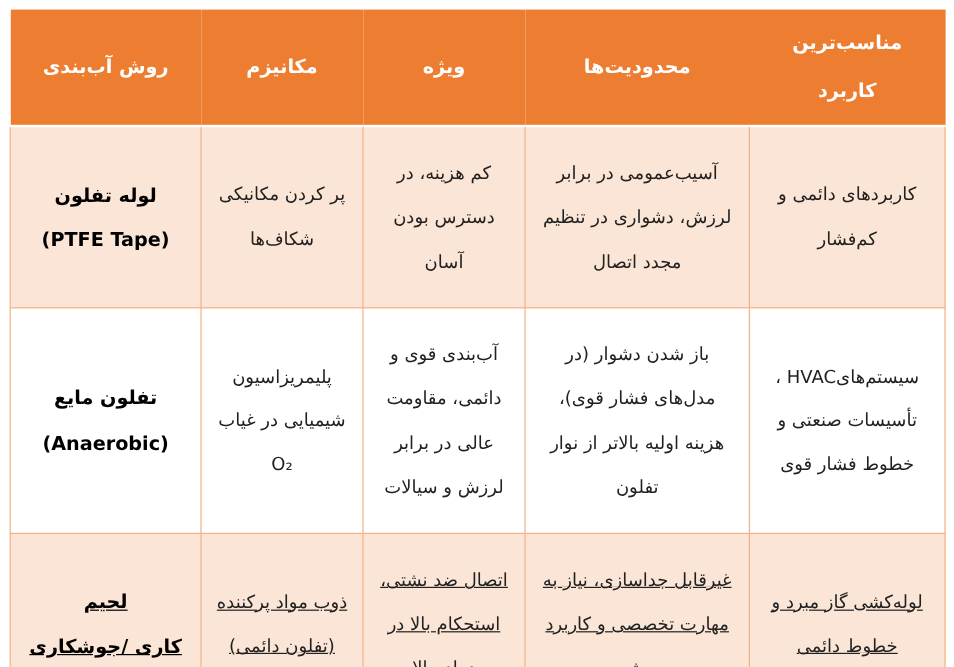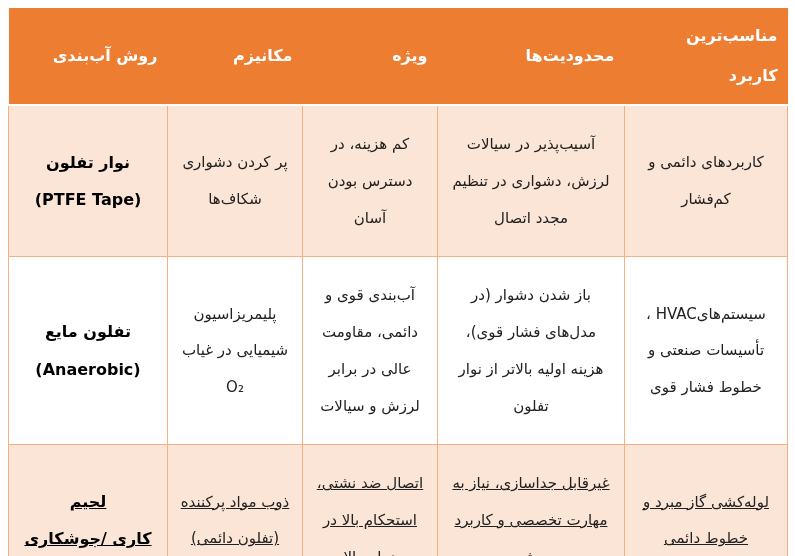--- a/index.html
+++ b/index.html
@@ -11,21 +11,21 @@
   html,body{width:795px;height:556px;background:#fff;overflow:hidden;}
   body{font-family:"DejaVu Sans",sans-serif;color:var(--body-text);}
   .canvas{position:absolute;top:0;left:0;width:795px;height:556px;background:#fff;}
   table.seal-table{
     position:absolute;top:8px;left:8px;width:779px;
     border-collapse:collapse;table-layout:fixed;
   }
   th{
     background:var(--header-bg);color:var(--header-text);
     font-weight:bold;font-size:16px;line-height:2.5;
-    text-align:right;vertical-align:middle;
+    text-align:center;vertical-align:middle;
     border:none;border-bottom:2px solid #ffffff;
     height:97px;padding:2px 10px;direction:rtl;
   }
   td{
     border:1px solid var(--grid-border);
     text-align:center;vertical-align:middle;
     font-size:15px;line-height:2.45;
     padding:20px 12px;direction:rtl;
   }
   tr.row-odd td{background:var(--row-alt-bg);}
@@ -53,26 +53,26 @@
         <th>روش آب‌بندی</th>
         <th>مکانیزم</th>
         <th>ویژه</th>
         <th>محدودیت‌ها</th>
         <th>مناسب‌ترین کاربرد</th>
       </tr>
     </thead>
     <tbody>
       <tr class="row-odd r1">
         <td class="method">
-          <div>نوار تفلون</div>
+          <div>لوله تفلون</div>
           <div>(PTFE Tape)</div>
         </td>
-        <td>پر کردن دشواری شکاف‌ها</td>
+        <td>پر کردن مکانیکی شکاف‌ها</td>
         <td>کم هزینه، در دسترس بودن آسان</td>
-        <td>آسیب‌پذیر در سیالات لرزش، دشواری در تنظیم مجدد اتصال</td>
+        <td>آسیب‌عمومی در برابر لرزش، دشواری در تنظیم مجدد اتصال</td>
         <td>کاربردهای دائمی و کم‌فشار</td>
       </tr>
       <tr class="row-even r2">
         <td class="method">
           <div>تفلون مایع</div>
           <div>(Anaerobic)</div>
         </td>
         <td>پلیمریزاسیون شیمیایی در غیاب O₂</td>
         <td>آب‌بندی قوی و دائمی، مقاومت عالی در برابر لرزش و سیالات</td>
         <td>باز شدن دشوار (در مدل‌های فشار قوی)، هزینه اولیه بالاتر از نوار تفلون</td>

